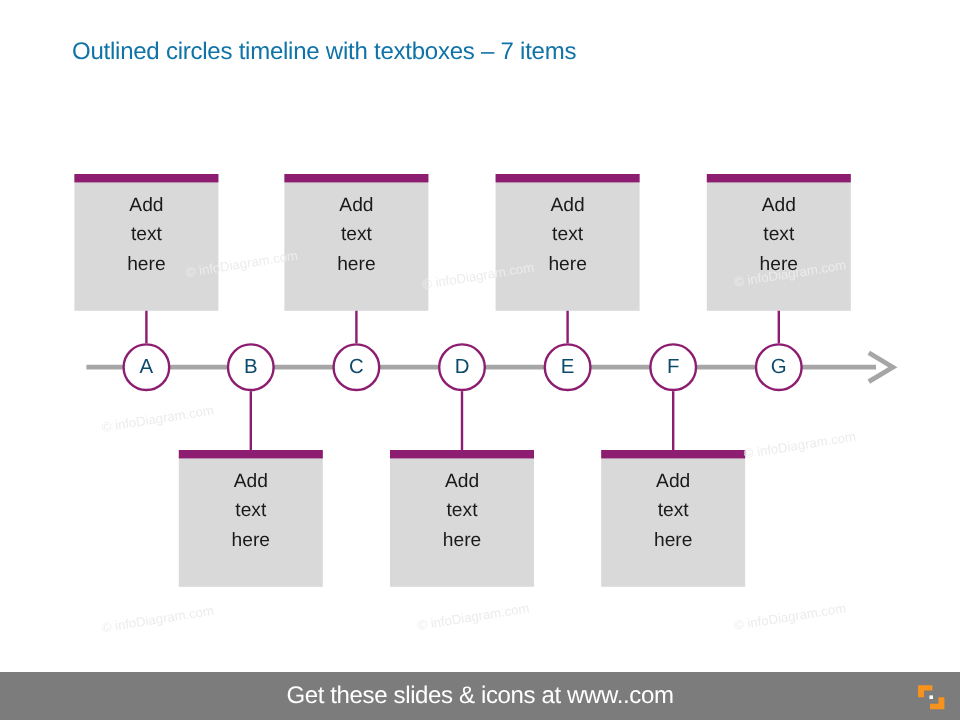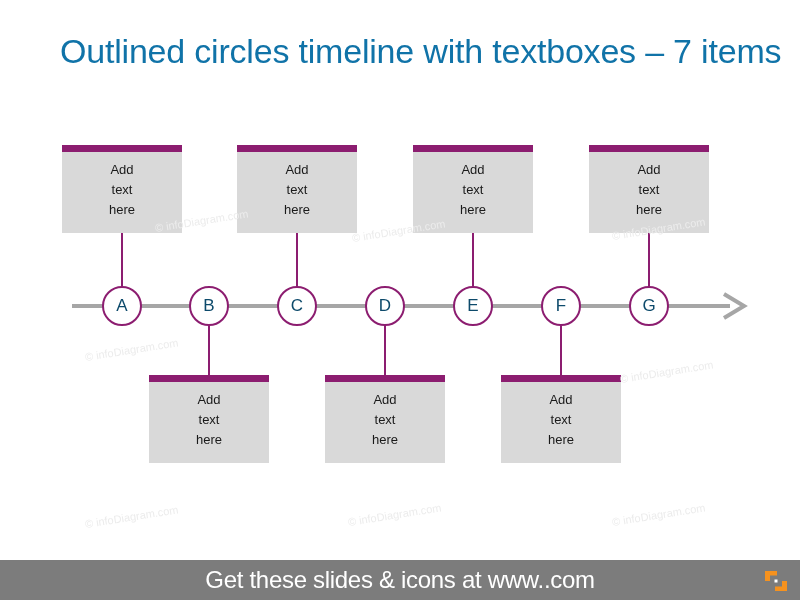--- a/index.html
+++ b/index.html
@@ -18,21 +18,21 @@
     width: 800px;
     height: 600px;
     background: #ffffff;
   }
 
   
   #slide-title {
     position: absolute;
     left: 60px;
     top: 32px;
-    font-size: 34px;
+    font-size: 20px;
     color: #1073A8;
     font-family: "Liberation Sans", sans-serif;
     letter-spacing: -0.2px;
     white-space: nowrap;
   }
 
   
   .watermark {
     position: absolute;
     font-size: 11px;
@@ -85,23 +85,23 @@
     width: 120px;
     background: #D9D9D9;
     box-sizing: border-box;
   }
   .textbox-bar {
     width: 100%;
     height: 7px;
     background: #8C1D70;
   }
   .textbox-body {
-    padding: 8px 6px 14px 6px;
+    padding: 8px 6px 26px 6px;
     text-align: center;
-    font-size: 13px;
+    font-size: 16px;
     color: #1a1a1a;
     line-height: 1.52;
     font-family: "Liberation Sans", sans-serif;
   }
   .textbox-body span {
     display: block;
   }
 
   
   #footer-bar {
@@ -114,21 +114,21 @@
   }
   #footer-text {
     position: absolute;
     left: 0;
     top: 0;
     width: 800px;
     height: 40px;
     display: flex;
     align-items: center;
     justify-content: center;
-    font-size: 24px;
+    font-size: 20px;
     color: #ffffff;
     font-family: "Liberation Sans", sans-serif;
     letter-spacing: -0.3px;
   }
   #footer-text b {
     font-weight: bold;
   }
   #footer-logo {
     position: absolute;
     right: 12px;

